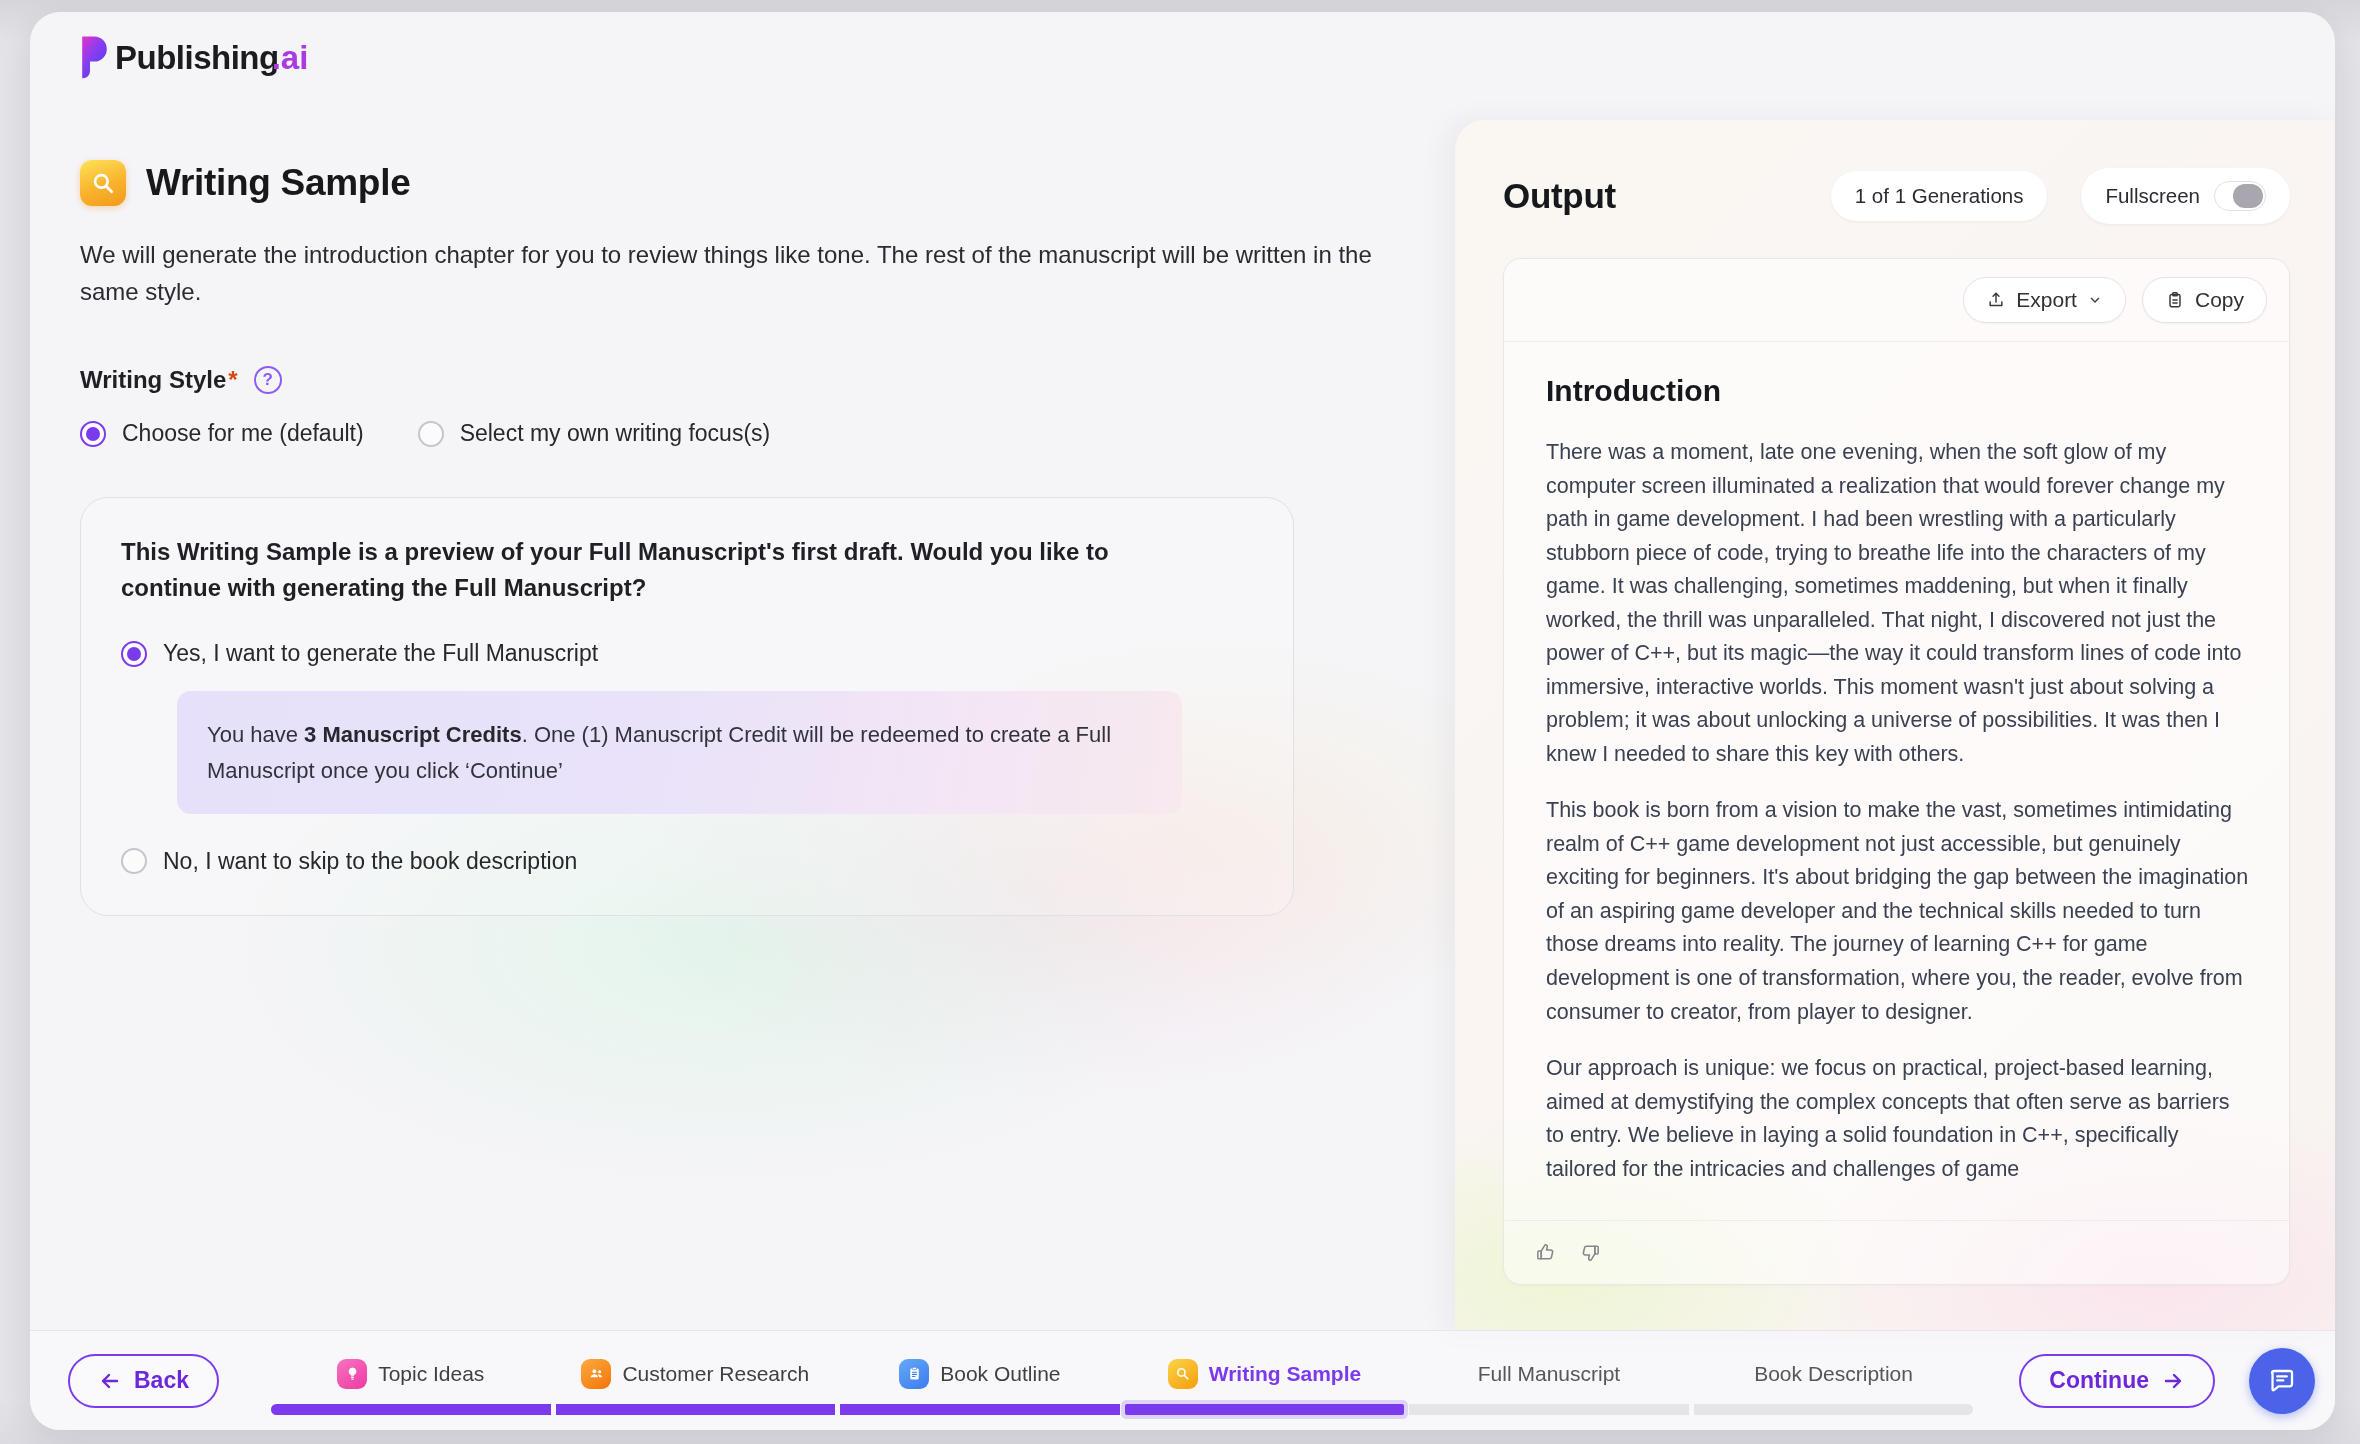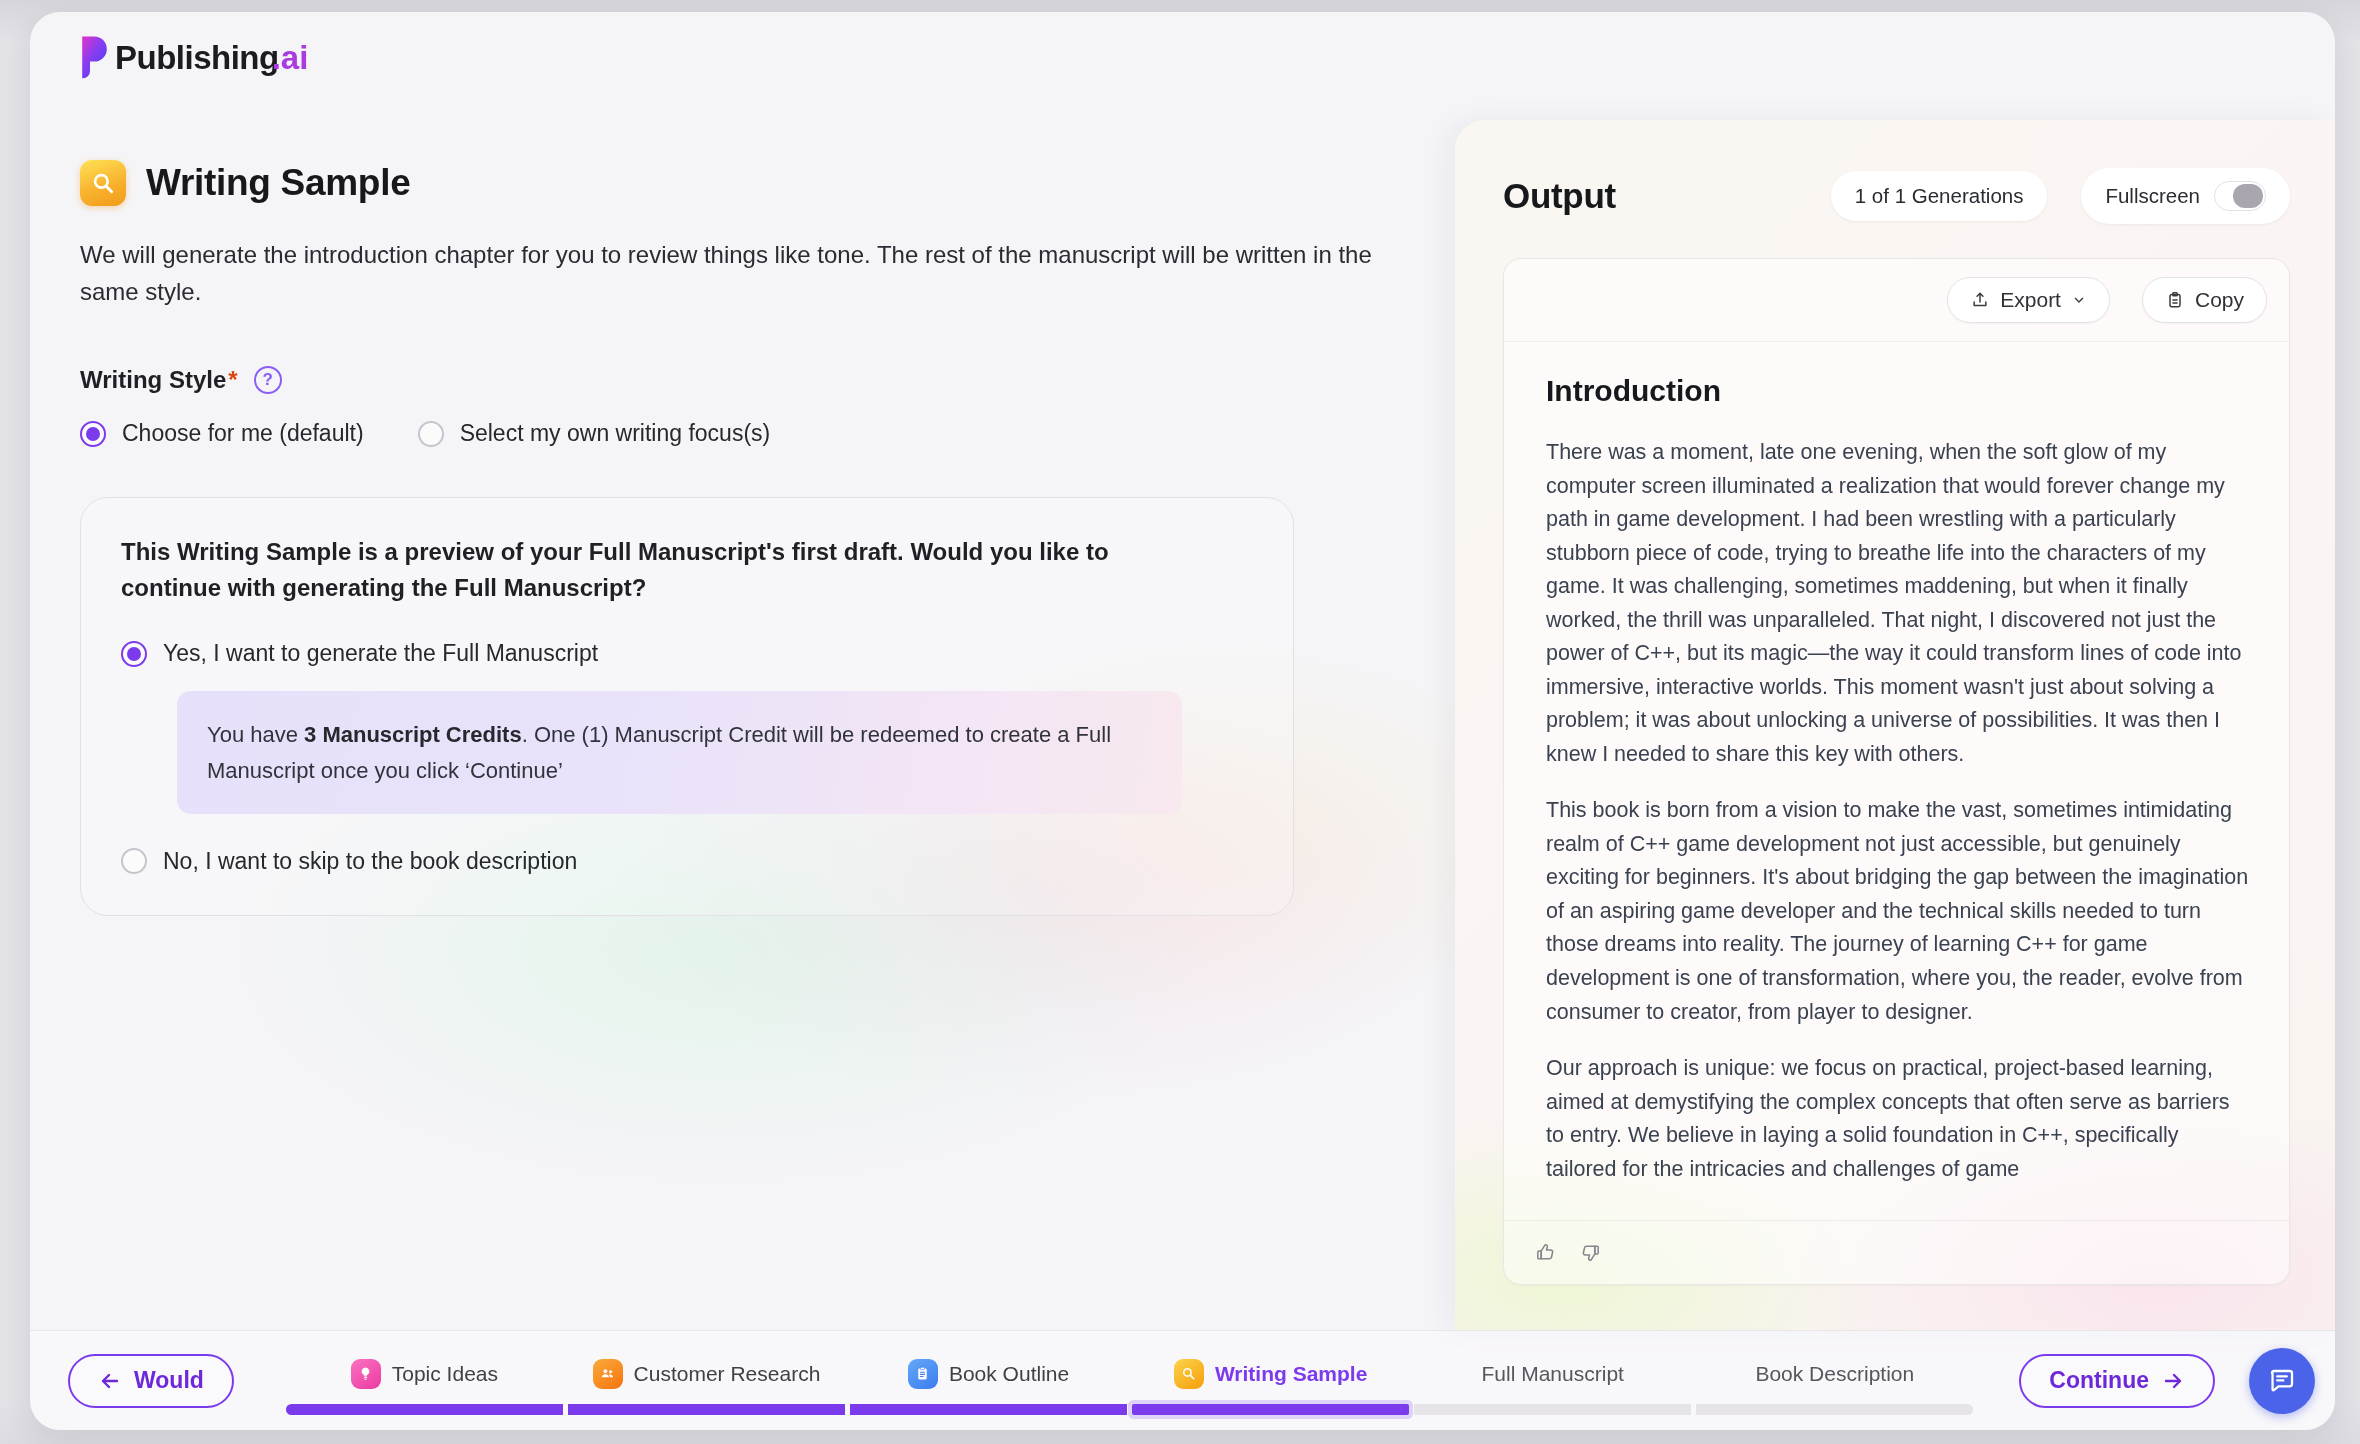--- a/index.html
+++ b/index.html
@@ -92,21 +92,21 @@
     box-shadow:0 1px 3px rgba(0,0,0,.06); }
   .toggle { width:52px; height:30px; border-radius:999px; background:#FFFFFF;
     border:1px solid #E3E0E6; position:relative; flex:0 0 auto; }
   .toggle .knob { position:absolute; top:2px; right:2px; width:30px; height:24px;
     border-radius:999px; background:#A9A6B0; }
 
   .output-card { margin-top:34px; flex:1 1 auto; min-height:0; display:flex;
     flex-direction:column; background:rgba(255,255,255,.50);
     border:1px solid #EAE6E6; border-radius:18px;
     box-shadow:0 1px 3px rgba(0,0,0,.03); overflow:hidden; }
-  .card-toolbar { flex:0 0 auto; display:flex; justify-content:flex-end; gap:32px;
+  .card-toolbar { flex:0 0 auto; display:flex; justify-content:flex-end; gap:16px;
     padding:18px 22px; border-bottom:1px solid rgba(0,0,0,.05); }
   .tool-btn { display:flex; align-items:center; gap:10px; background:#FFFFFF;
     border:1px solid #E5E2E7; border-radius:999px; height:46px; padding:0 22px;
     font-size:21px; color:#303036; cursor:pointer; font-family:inherit;
     box-shadow:0 1px 2px rgba(0,0,0,.04); }
   .doc { flex:1 1 auto; min-height:0; overflow:hidden; padding:32px 40px 0 42px; }
   .doc h3 { font-size:30px; font-weight:700; color:#16181D; margin-bottom:28px; }
   .doc p { font-size:21.5px; line-height:1.56; color:#3A4150; margin-bottom:23px;
     max-width:720px; }
   .doc-footer { flex:0 0 64px; border-top:1px solid rgba(0,0,0,.05); display:flex;
@@ -280,21 +280,21 @@
       </div>
     </aside>
   </div>
 
   <footer class="footer">
     <button class="pill-btn">
       <svg width="24" height="24" viewBox="0 0 24 24" fill="none" stroke="#6D28D9" stroke-width="2.4" stroke-linecap="round" stroke-linejoin="round">
         <path d="M19 12H5.5"></path>
           <path d="M11 6 5 12l6 6"></path>
       </svg>
-      <span>Would</span>
+      <span>Back</span>
     </button>
 
     <div class="steps">
       <div class="step done">
         <div class="step-label">
           <span class="step-tile tile-pink">
             <svg width="17" height="17" viewBox="0 0 24 24" fill="#fff">
               <path d="M12 3.6a5.4 5.4 0 0 0-3 9.9c.5.4.9 1 .9 1.6h4.2c0-.6.4-1.2.9-1.6a5.4 5.4 0 0 0-3-9.9Z"></path>
               <rect x="9.8" y="16.2" width="4.4" height="2" rx="1"></rect>
               <rect x="10.4" y="19.1" width="3.2" height="1.7" rx="0.85"></rect>

